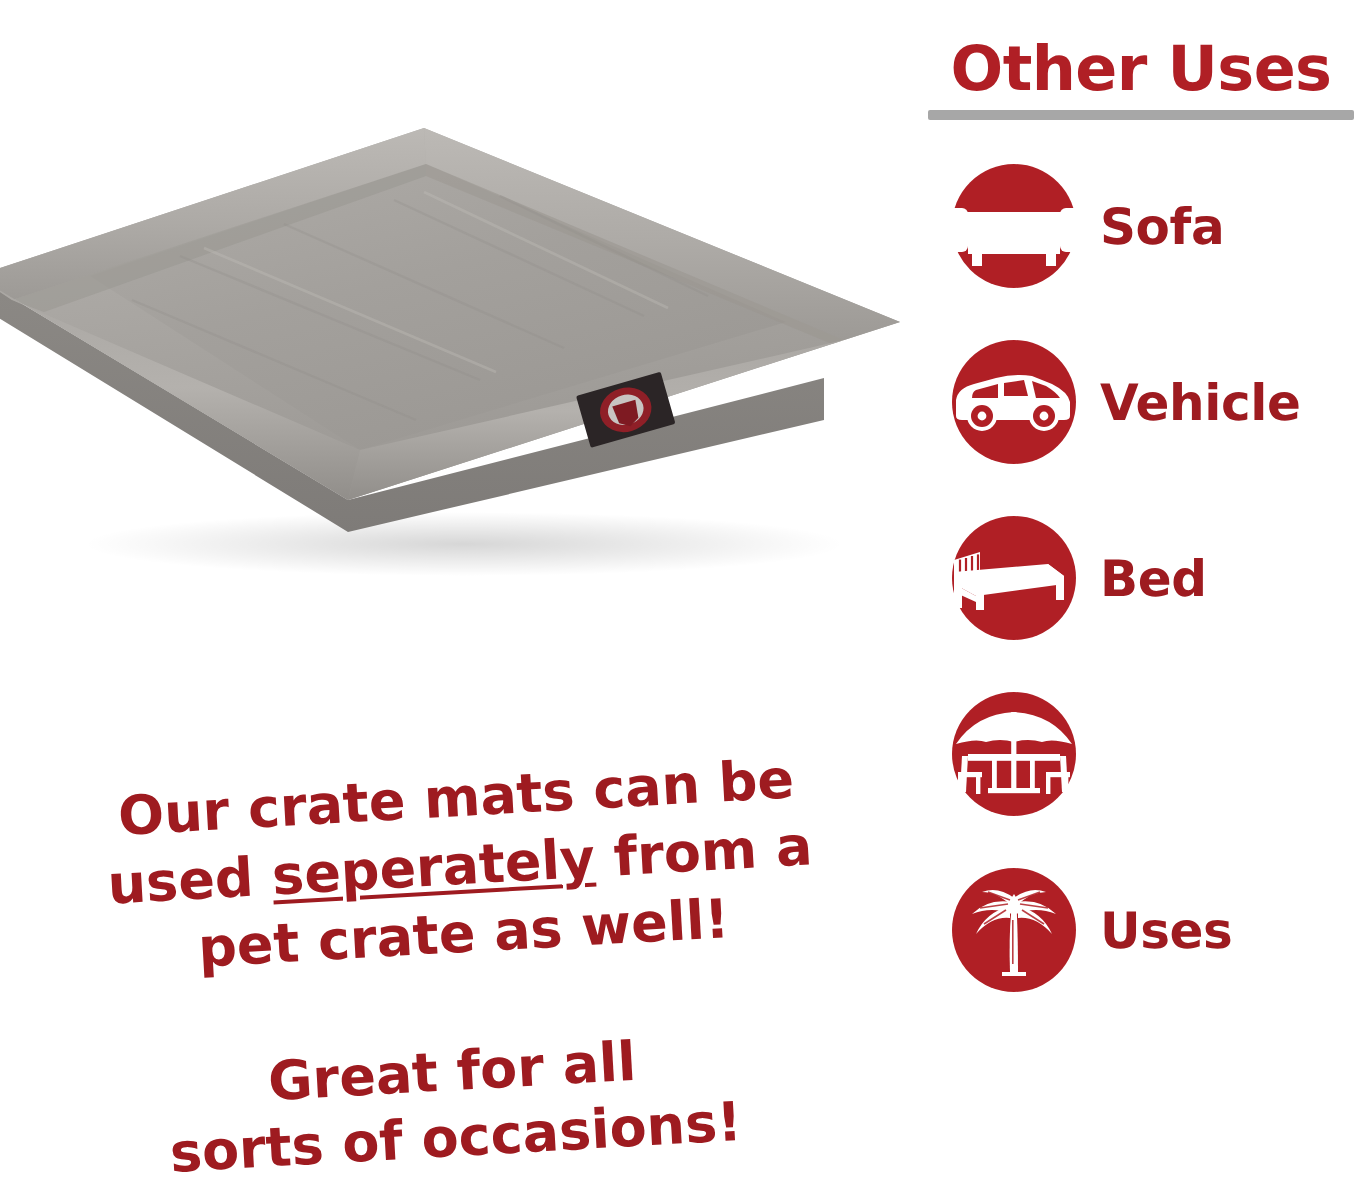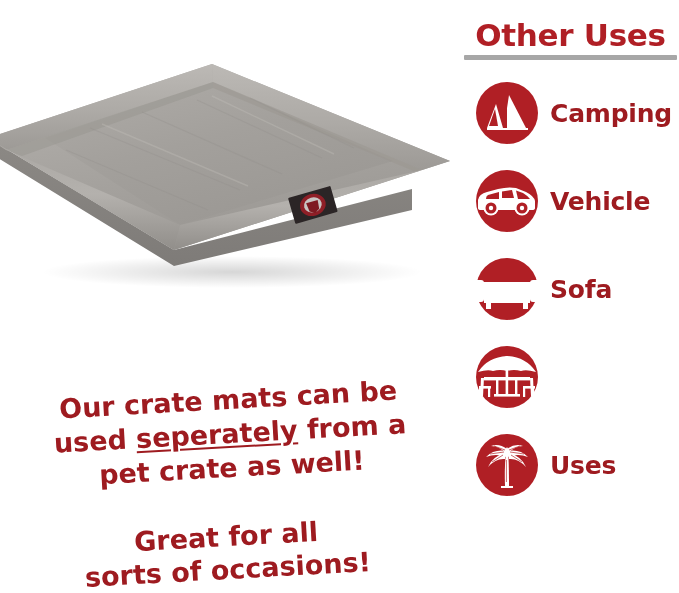--- a/index.html
+++ b/index.html
@@ -210,32 +210,34 @@
     <span class="copy-line">sorts of occasions!</span>
   </div>
 
   <div id="uses-panel">
 
     <div id="uses-title">Other Uses</div>
     <div id="uses-rule"></div>
 
     <div id="uses-list">
 
-      <div class="use-row">
-        <div class="use-badge">
-          <svg width="62" height="62" viewBox="0 0 62 62">
-            <circle cx="31" cy="31" r="31" fill="#b01f25"></circle>
-            <path d="M 33,13 L 50,46 L 28,46 Z" fill="#ffffff"></path>
-            <path d="M 31,17 L 31,46 L 24,46 Z" fill="#b01f25"></path>
-            <path d="M 20,22 L 27,46 L 11,46 Z" fill="#ffffff"></path>
-            <path d="M 19,27 L 22,44 L 13,44 Z" fill="#b01f25"></path>
-            <path d="M 11,46 L 52,46 L 52,48 L 11,48 Z" fill="#ffffff"></path>
-          </svg>
-        </div>
-        <div class="use-label">Camping</div>
+
+      <div class="use-row">
+        <div class="use-badge">
+          <svg width="62" height="62" viewBox="0 0 62 62">
+            <circle cx="31" cy="31" r="31" fill="#b01f25"></circle>
+            <rect x="-3" y="24" width="68" height="16" fill="#ffffff"></rect>
+            <rect x="-3" y="22" width="11" height="22" rx="3" fill="#ffffff"></rect>
+            <rect x="54" y="22" width="11" height="22" rx="3" fill="#ffffff"></rect>
+            <rect x="8" y="40" width="46" height="5" fill="#ffffff"></rect>
+            <rect x="10" y="45" width="5" height="6" fill="#ffffff"></rect>
+            <rect x="47" y="45" width="5" height="6" fill="#ffffff"></rect>
+          </svg>
+        </div>
+        <div class="use-label">Sofa</div>
       </div>
 
       <div class="use-row">
         <div class="use-badge">
           <svg width="62" height="62" viewBox="0 0 62 62">
             <circle cx="31" cy="31" r="31" fill="#b01f25"></circle>
             <path d="M 2,38 L 2,30 Q 3,24 11,22 L 22,19 Q 32,16.5 40,18
                      L 50,22 Q 58,26 59,31 L 59,38 Q 59,40 56,40 L 5,40 Q 2,40 2,38 Z" fill="#ffffff"></path>
             <path d="M 12,25 L 23,22 L 23,29 L 10,29 Q 10,26 12,25 Z" fill="#b01f25"></path>
             <path d="M 26,21.5 L 36,20 L 38,28 L 26,28 Z" fill="#b01f25"></path>
@@ -248,31 +250,36 @@
             <circle cx="46" cy="38" r="2.2" fill="#ffffff"></circle>
           </svg>
         </div>
         <div class="use-label">Vehicle</div>
       </div>
 
       <div class="use-row">
         <div class="use-badge">
           <svg width="62" height="62" viewBox="0 0 62 62">
             <circle cx="31" cy="31" r="31" fill="#b01f25"></circle>
-            <rect x="-3" y="24" width="68" height="16" fill="#ffffff"></rect>
-            <rect x="-3" y="22" width="11" height="22" rx="3" fill="#ffffff"></rect>
-            <rect x="54" y="22" width="11" height="22" rx="3" fill="#ffffff"></rect>
-            <rect x="8" y="40" width="46" height="5" fill="#ffffff"></rect>
-            <rect x="10" y="45" width="5" height="6" fill="#ffffff"></rect>
-            <rect x="47" y="45" width="5" height="6" fill="#ffffff"></rect>
-          </svg>
-        </div>
-        <div class="use-label">Sofa</div>
-      </div>
-
+            <path d="M 1,22 L 14,18 L 14,28 L 1,31 Z" fill="#ffffff"></path>
+            <g stroke="#b01f25" stroke-width="1.1">
+              <path d="M 4,21.8 L 4,30"></path>
+                <path d="M 7,21 L 7,29.6"></path>
+              <path d="M 10,20 L 10,29.1"></path>
+                <path d="M 13,19.2 L 13,28.6"></path>
+            </g>
+            <path d="M 1,28 L 48,24 L 56,30 L 56,34 L 12,40 L 1,34 Z" fill="#ffffff"></path>
+            <path d="M 48,24 L 56,30 L 56,42 L 52,42 L 52,31 L 48,29 Z" fill="#ffffff"></path>
+            <rect x="1" y="34" width="4" height="12" fill="#ffffff"></rect>
+            <rect x="12" y="39" width="4" height="8" fill="#ffffff"></rect>
+            <path d="M 1,34 L 12,40 L 12,43 L 1,38 Z" fill="#ffffff"></path>
+          </svg>
+        </div>
+        <div class="use-label">Bed</div>
+      </div>
 
       <div class="use-row">
         <div class="use-badge">
           <svg width="62" height="62" viewBox="0 0 62 62">
             <circle cx="31" cy="31" r="31" fill="#b01f25"></circle>
             <path d="M 2,26 Q 12,11 31,10 Q 50,11 60,26 Q 50,23 45,25
                      Q 38,23 31,25 Q 24,23 17,25 Q 12,23 2,26 Z" fill="#ffffff"></path>
             <rect x="29.6" y="10" width="2.6" height="40" fill="#ffffff"></rect>
             <rect x="8" y="31" width="46" height="3.4" fill="#ffffff"></rect>
             <rect x="20" y="34" width="2.4" height="16" fill="#ffffff"></rect>

